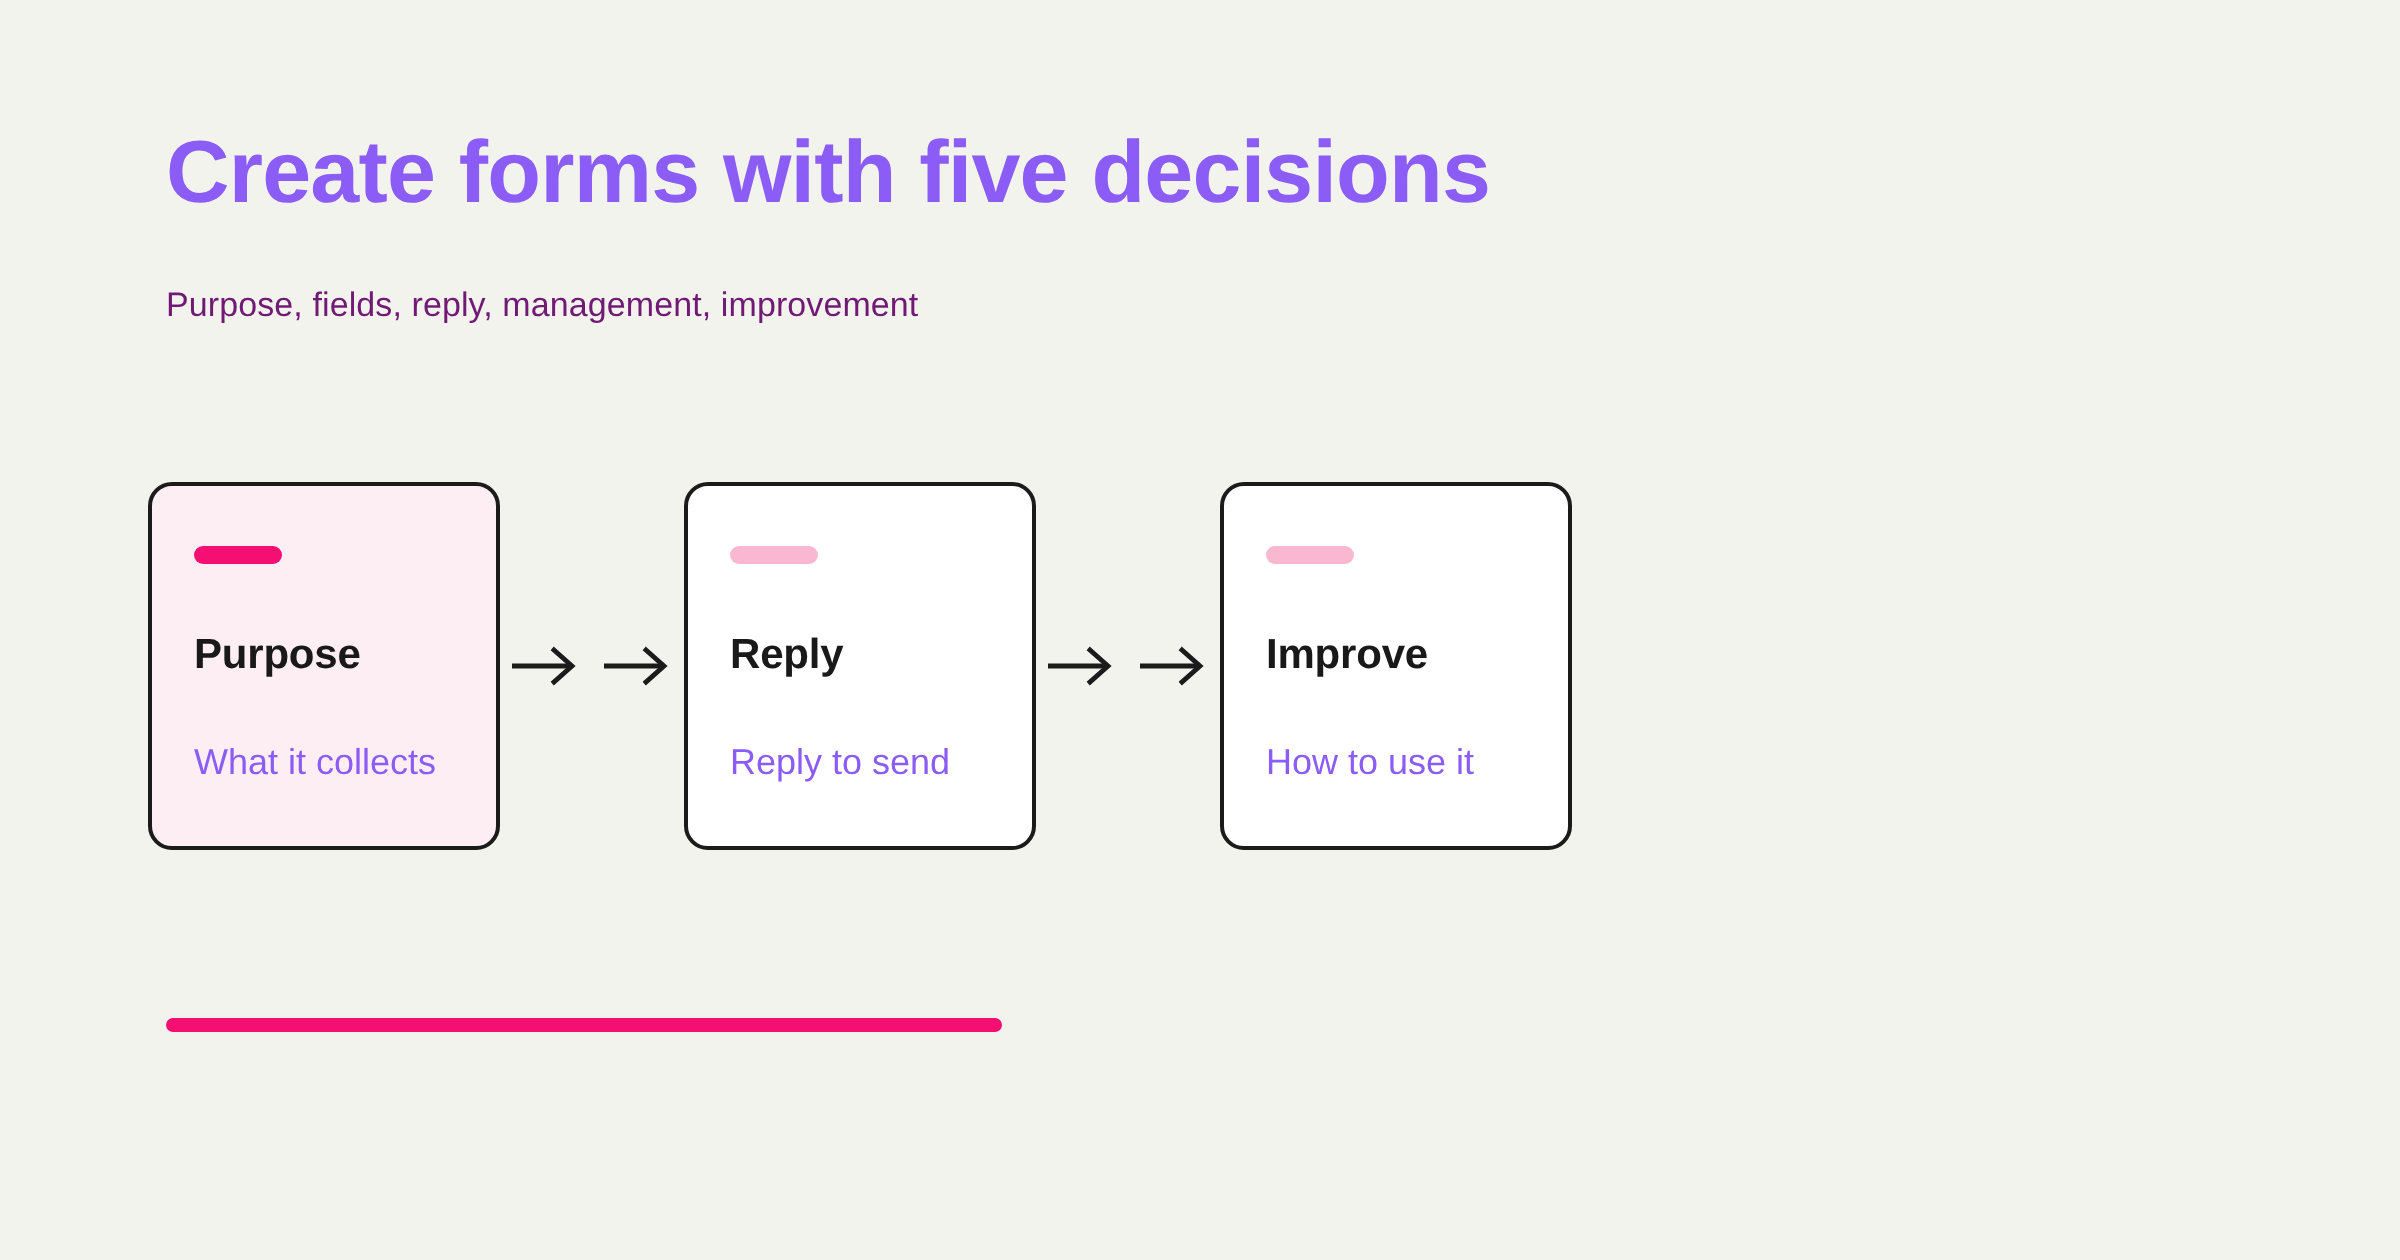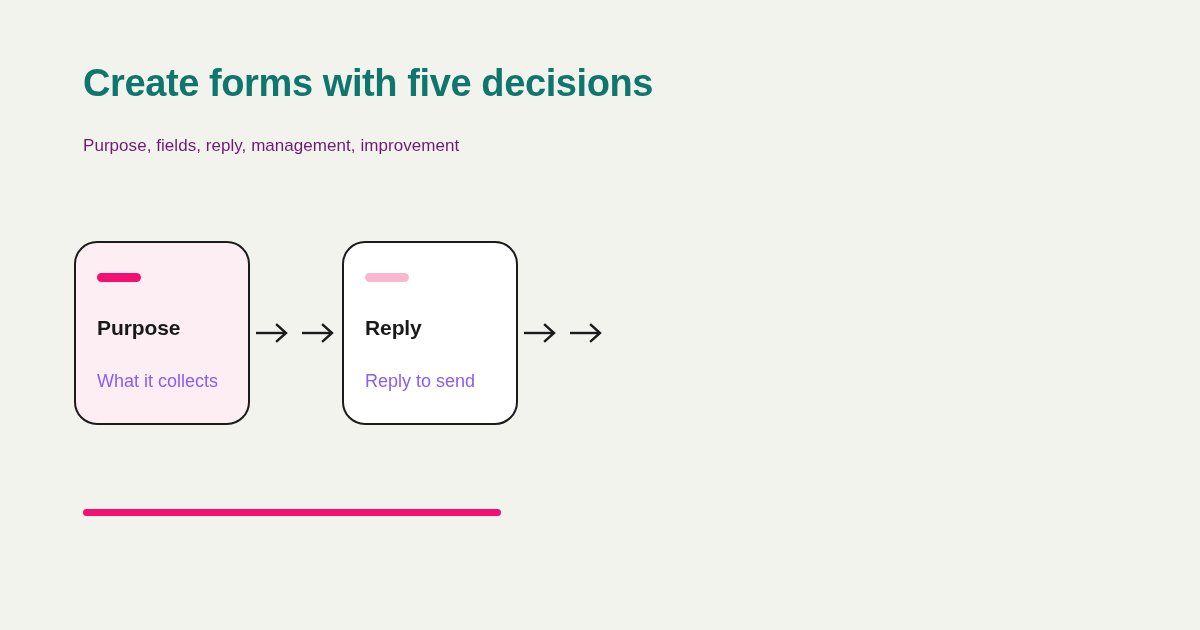--- a/index.html
+++ b/index.html
@@ -22,23 +22,23 @@
   }
 
   
   .header {
     position: absolute;
     left: 83px;
     top: 62px;
     width: 1040px;
   }
   .page-title {
-    font-size: 38px;
+    font-size: 44px;
     font-weight: 700;
-    color: #0f766e;
+    color: #8b5cf6;
     letter-spacing: -0.4px;
     line-height: 1.15;
     margin: 0;
     white-space: nowrap;
   }
   .page-subtitle {
     font-size: 17px;
     font-weight: 400;
     color: #701a75;
     letter-spacing: 0.05px;
@@ -58,21 +58,21 @@
     flex-direction: row;
     align-items: center;
   }
 
   .card {
     box-sizing: border-box;
     width: 176px;
     height: 184px;
     flex: 0 0 176px;
     border: 2px solid #1b1b1b;
-    border-radius: 23px;
+    border-radius: 12px;
     background: #ffffff;
     position: relative;
     padding: 16px 21px;
   }
   .card.highlight {
     background: #fdeef4;
   }
 
   .card-accent {
     position: absolute;
@@ -181,18 +181,23 @@
     </div>
 
 
     <div class="connector">
       <svg width="36" height="22" viewBox="0 0 36 22">
         <line x1="1" y1="11" x2="31" y2="11" stroke="#1b1b1b" stroke-width="2.4"></line>
         <polyline points="22,3 31,11 22,19" fill="none" stroke="#1b1b1b" stroke-width="2.4" stroke-linecap="square" stroke-linejoin="miter"></polyline>
       </svg>
     </div>
 
+    <div class="card">
+      <span class="card-accent"></span>
+      <h2 class="card-title">Improve</h2>
+      <p class="card-desc">How to use it</p>
+    </div>
 
   </div>
 
   <div class="bottom-bar"></div>
 
 </div>
 
 </body></html>

